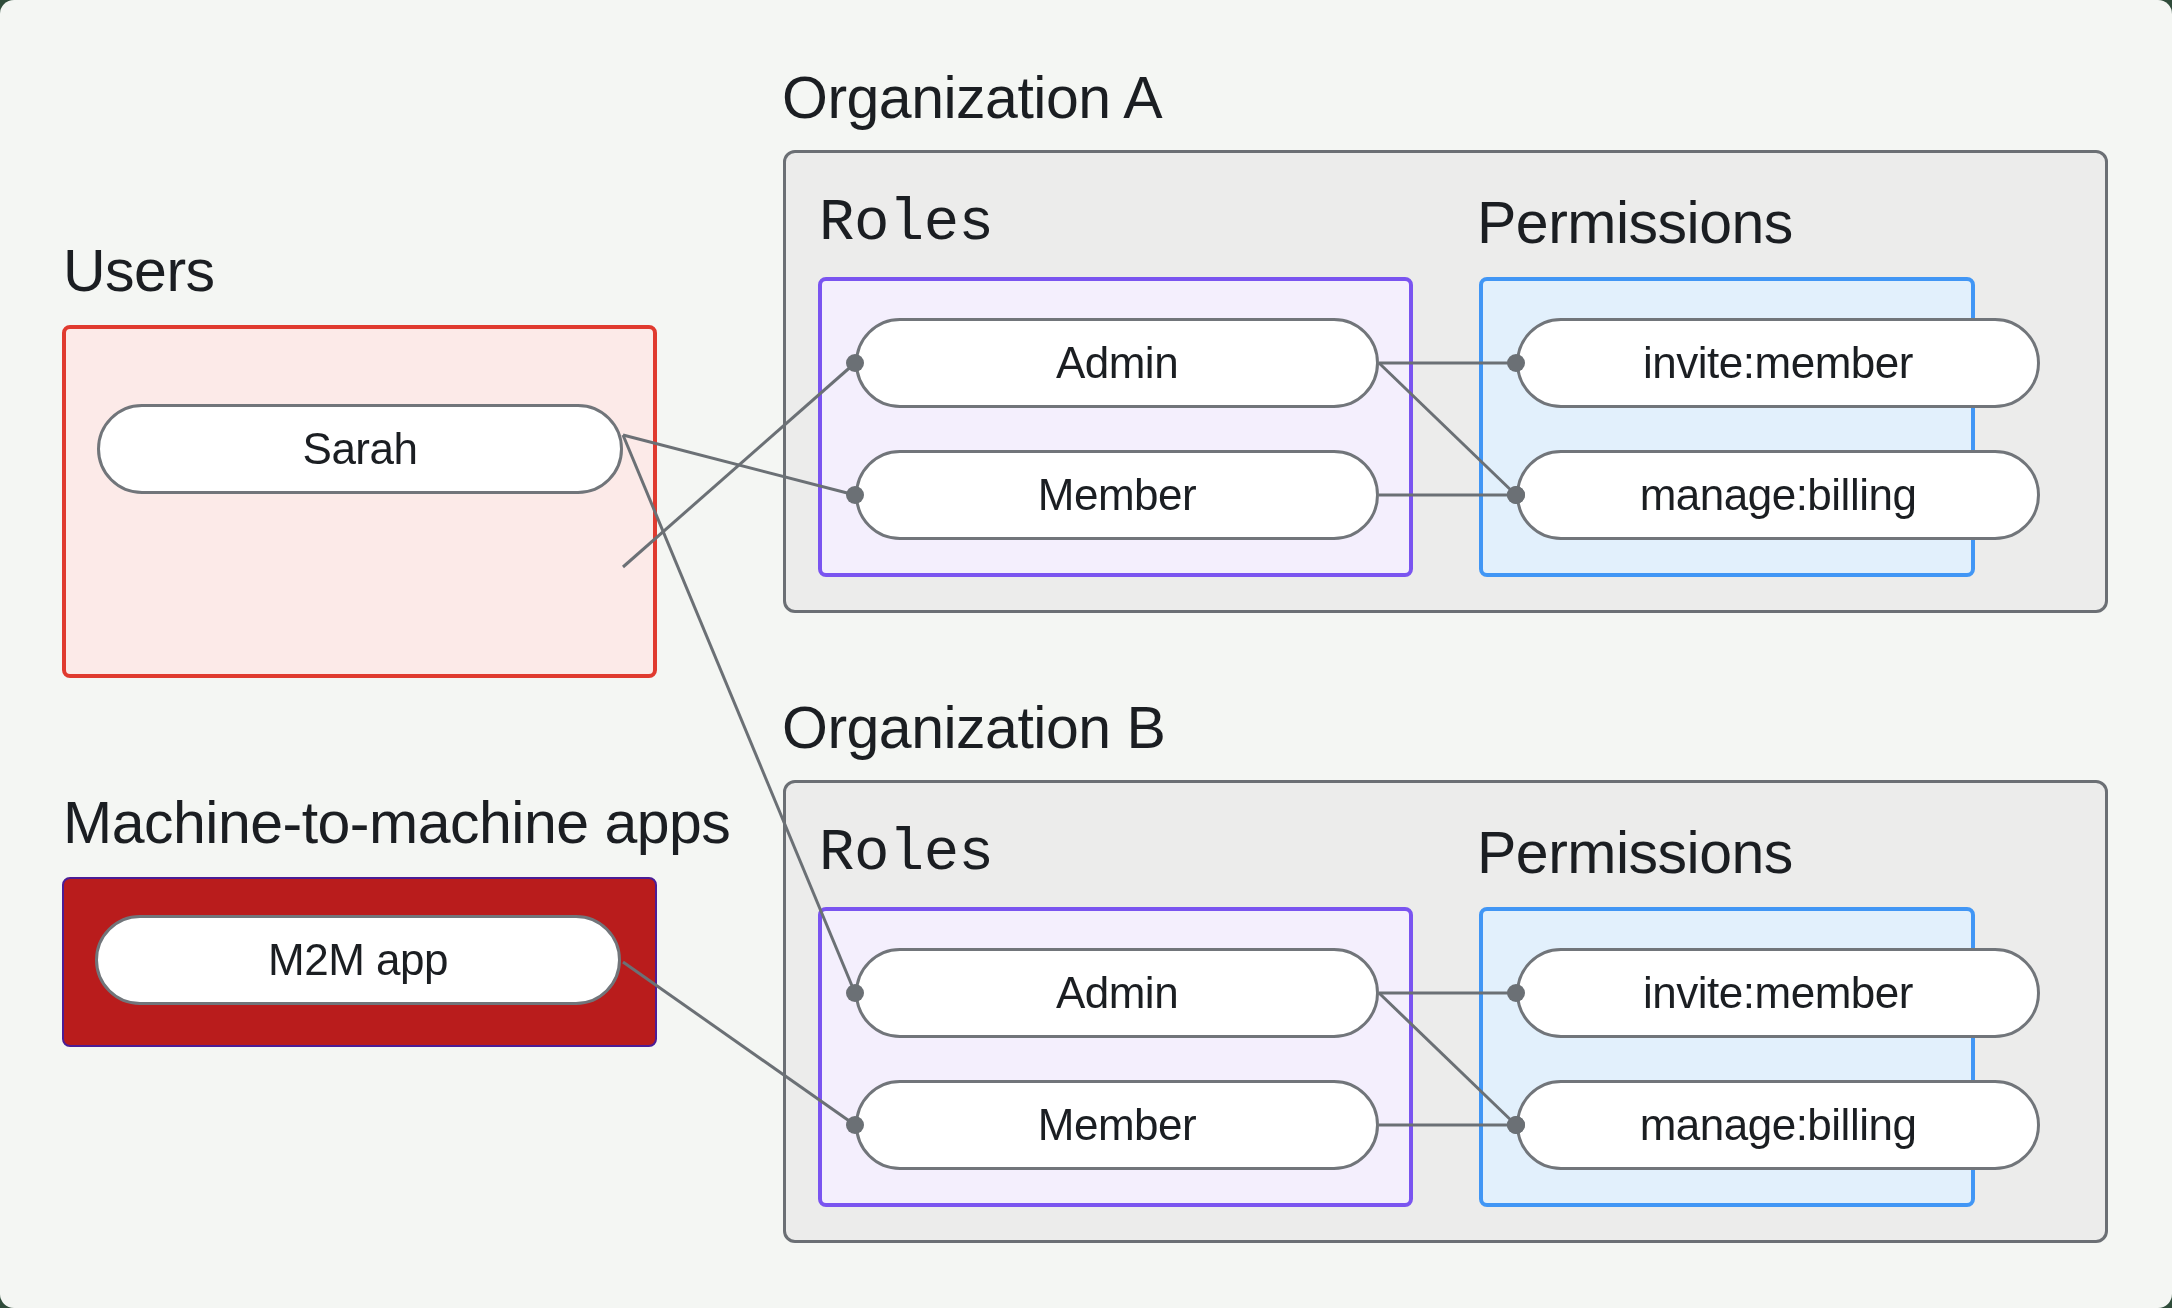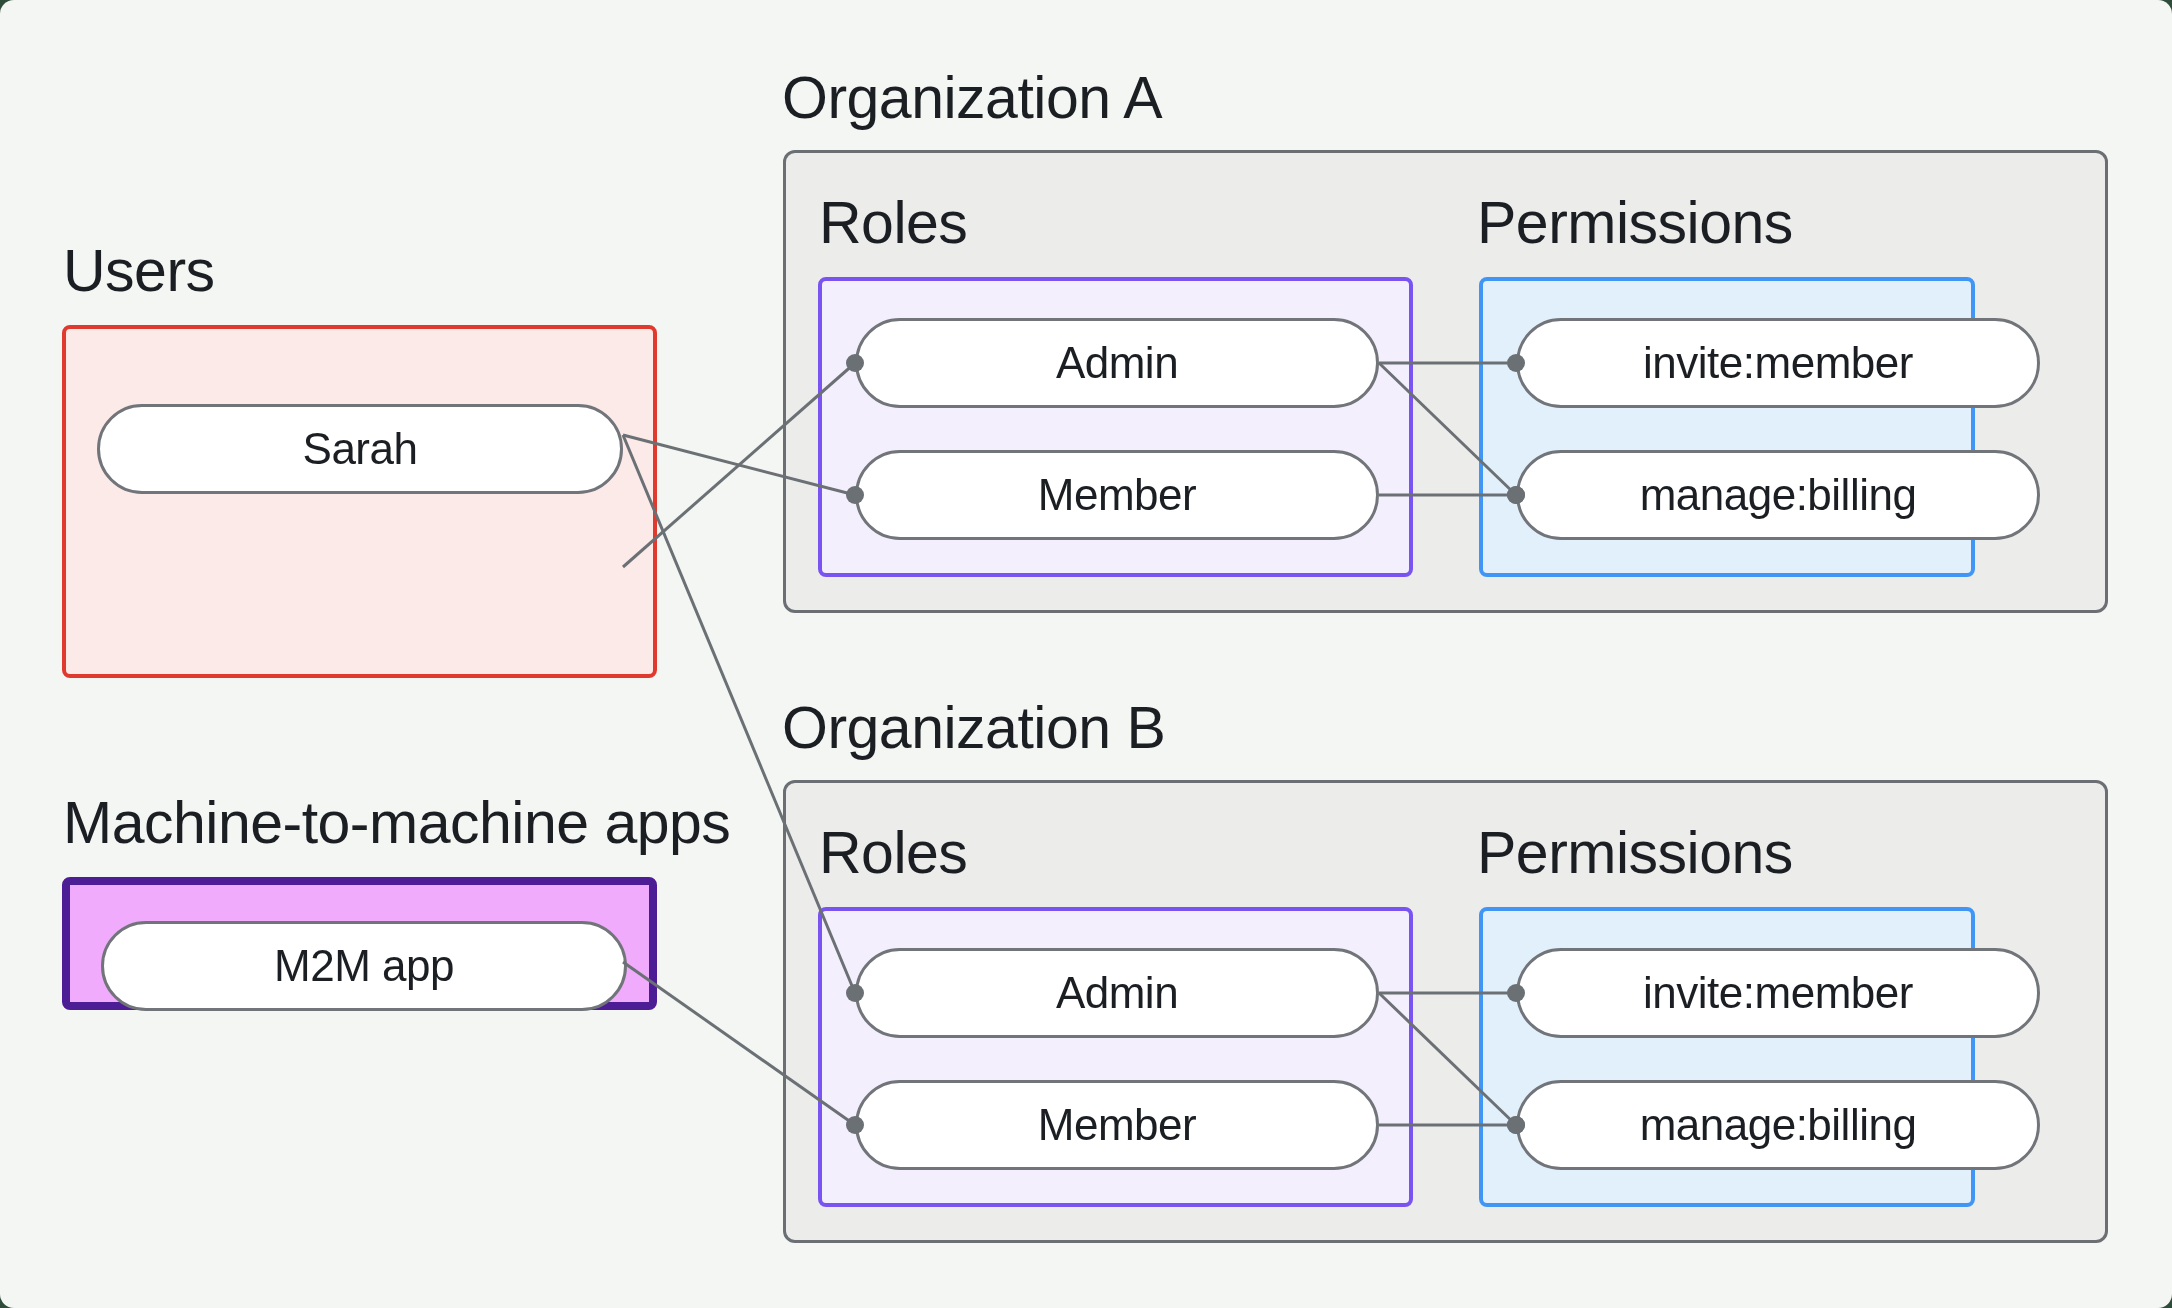--- a/index.html
+++ b/index.html
@@ -28,33 +28,33 @@
   .org-title   { left: 782px; }
   .orgA-title  { top: 69px; }
   .orgB-title  { top: 699px; }
 
   .group-box {
     position: absolute;
     left: 62px; width: 595px;
     border-radius: 8px;
   }
   .users-box { top: 325px; height: 353px; background: #fceae8; border: 4px solid #e03a2f; }
-  .m2m-box   { top: 877px; height: 133px; background: #f0abfc; border: 8px solid #4c1d95; }
+  .m2m-box   { top: 877px; height: 170px; background: #b91c1c; border: 2px solid #4c1d95; }
 
   .org-box {
     position: absolute;
     left: 783px; width: 1325px; height: 463px;
     background: #ececeb;
     border: 3px solid #6b6f74;
     border-radius: 12px;
   }
   .orgA-box { top: 150px; }
   .orgB-box { top: 780px; }
 
-  .roles-label       { left: 33px;  top: 41px; }
+  .roles-label       { left: 33px;  top: 41px; font-family: Liberation Mono, monospace; }
   .permissions-label { left: 691px; top: 41px; }
 
   .sub-box {
     position: absolute;
     top: 124px; height: 300px;
     border-radius: 8px;
   }
   .roles-box       { left: 32px;  width: 595px; background: #f4effd; border: 4px solid #7a54f0; padding-left: 7px; }
   .permissions-box { left: 693px; width: 496px; background: #e2f0fc; border: 4px solid #4196f5; }
 

